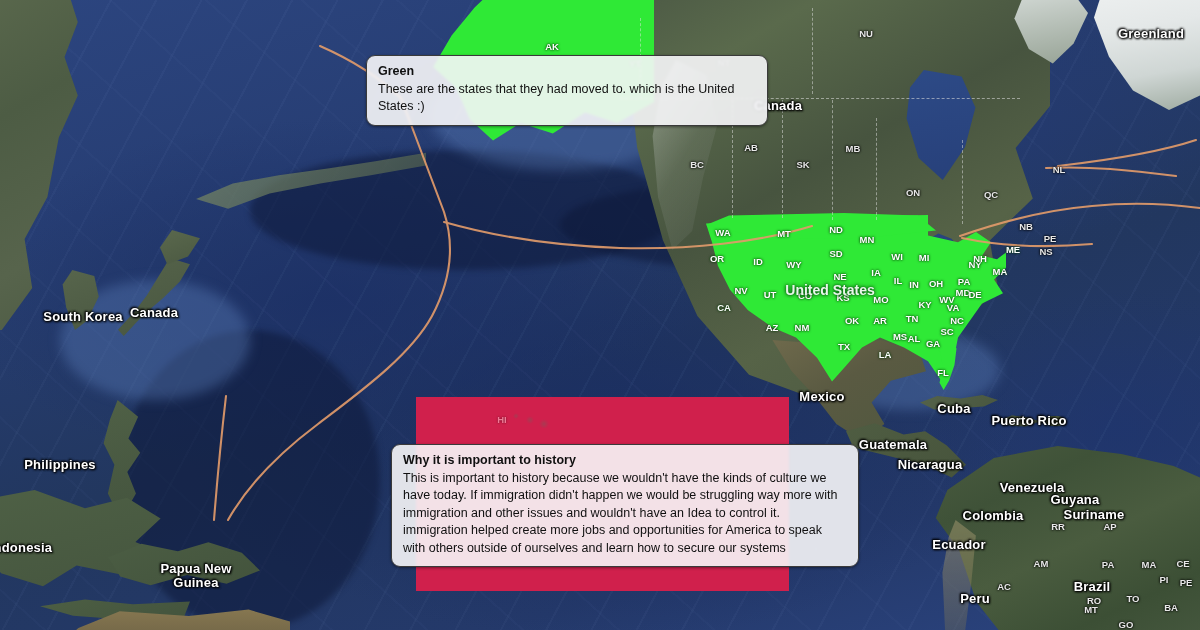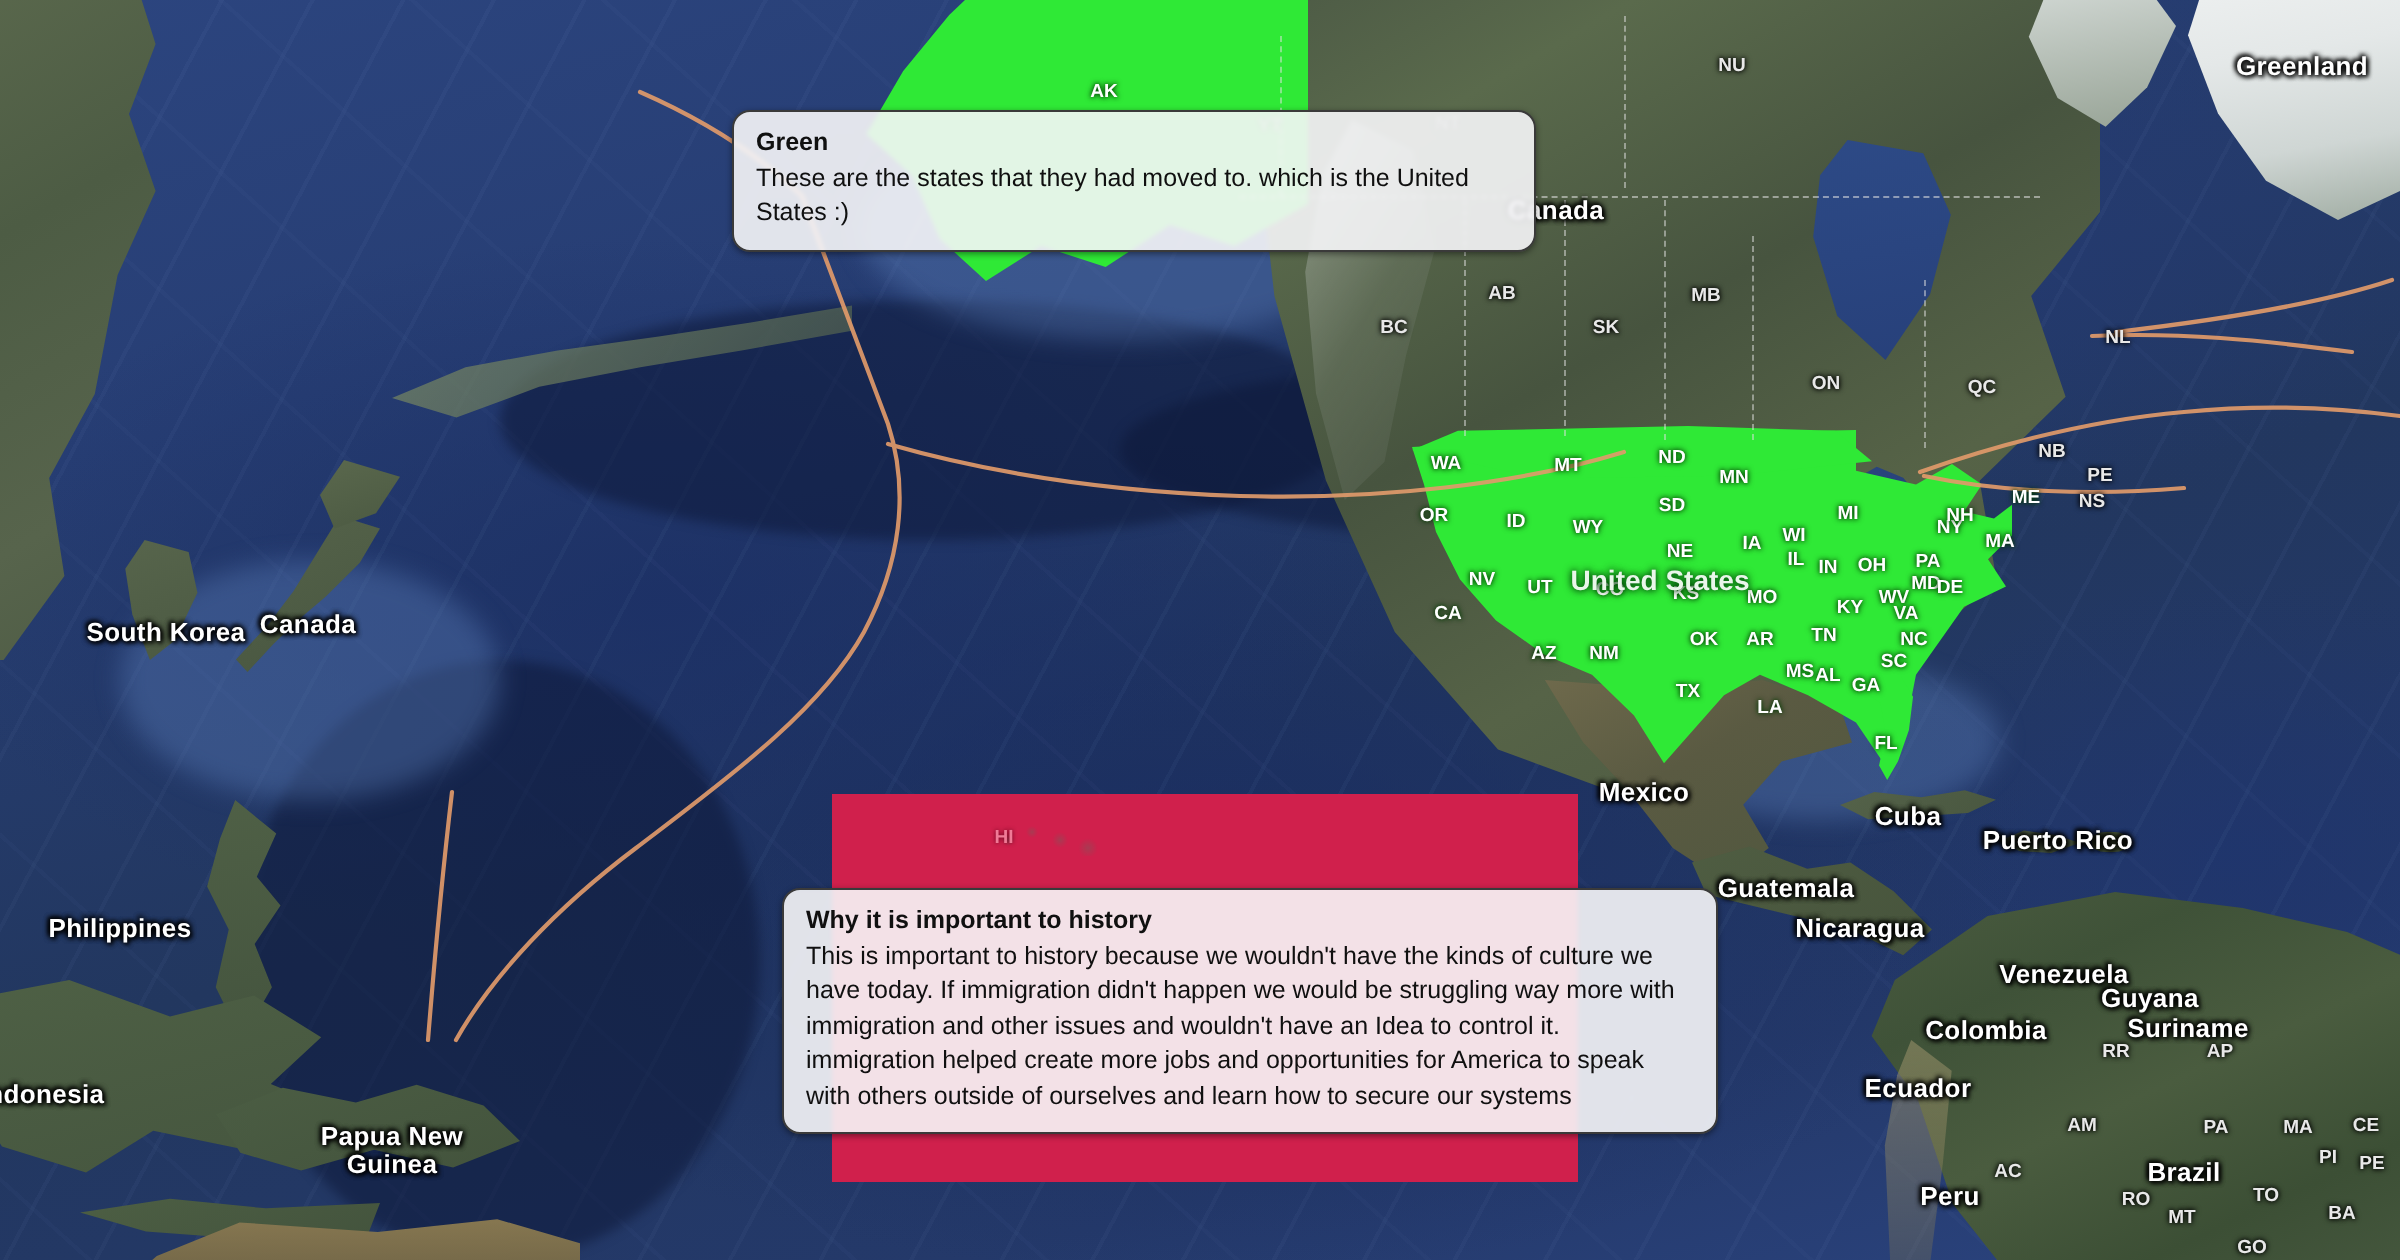--- a/index.html
+++ b/index.html
@@ -249,21 +249,21 @@
       <div class="lbl usstate" style="left: 836px; top: 253px;">SD</div>
       <div class="lbl usstate" style="left: 840px; top: 276px;">NE</div>
       <div class="lbl usstate" style="left: 843px; top: 297px;">KS</div>
       <div class="lbl usstate" style="left: 852px; top: 320px;">OK</div>
       <div class="lbl usstate" style="left: 844px; top: 346px;">TX</div>
       <div class="lbl usstate" style="left: 867px; top: 239px;">MN</div>
       <div class="lbl usstate" style="left: 876px; top: 272px;">IA</div>
       <div class="lbl usstate" style="left: 881px; top: 299px;">MO</div>
       <div class="lbl usstate" style="left: 880px; top: 320px;">AR</div>
       <div class="lbl usstate" style="left: 885px; top: 354px;">LA</div>
-      <div class="lbl usstate" style="left: 897px; top: 268px;">WI</div>
+      <div class="lbl usstate" style="left: 897px; top: 256px;">WI</div>
       <div class="lbl usstate" style="left: 898px; top: 280px;">IL</div>
       <div class="lbl usstate" style="left: 900px; top: 336px;">MS</div>
       <div class="lbl usstate" style="left: 924px; top: 257px;">MI</div>
       <div class="lbl usstate" style="left: 914px; top: 284px;">IN</div>
       <div class="lbl usstate" style="left: 925px; top: 304px;">KY</div>
       <div class="lbl usstate" style="left: 912px; top: 318px;">TN</div>
       <div class="lbl usstate" style="left: 914px; top: 338px;">AL</div>
       <div class="lbl usstate" style="left: 933px; top: 343px;">GA</div>
       <div class="lbl usstate" style="left: 943px; top: 372px;">FL</div>
       <div class="lbl usstate" style="left: 936px; top: 283px;">OH</div>
@@ -298,21 +298,21 @@
   <div id="labels-brazil">
       <div class="lbl region" style="left: 1058px; top: 526px;">RR</div>
       <div class="lbl region" style="left: 1110px; top: 526px;">AP</div>
       <div class="lbl region" style="left: 1041px; top: 563px;">AM</div>
       <div class="lbl region" style="left: 1108px; top: 564px;">PA</div>
       <div class="lbl region" style="left: 1149px; top: 564px;">MA</div>
       <div class="lbl region" style="left: 1183px; top: 563px;">CE</div>
       <div class="lbl region" style="left: 1164px; top: 579px;">PI</div>
       <div class="lbl region" style="left: 1186px; top: 582px;">PE</div>
       <div class="lbl region" style="left: 1004px; top: 586px;">AC</div>
-      <div class="lbl region" style="left: 1068px; top: 600px;">RO</div>
+      <div class="lbl region" style="left: 1094px; top: 600px;">RO</div>
       <div class="lbl region" style="left: 1133px; top: 598px;">TO</div>
       <div class="lbl region" style="left: 1091px; top: 609px;">MT</div>
       <div class="lbl region" style="left: 1171px; top: 607px;">BA</div>
       <div class="lbl region" style="left: 1126px; top: 624px;">GO</div>
     </div>
   <div class="lbl usname" style="left:830px;top:290px;">United States</div>
 
   <div class="callout" id="callout-history">
     <div class="ttl">Why it is important to history</div>
     <div class="bdy">This is important to history because we wouldn't have the kinds of culture we have today. If immigration didn't happen we would be struggling way more with immigration and other issues and wouldn't have an Idea to control it. immigration helped create more jobs and opportunities for America to speak with others outside of ourselves and learn how to secure our systems</div>

